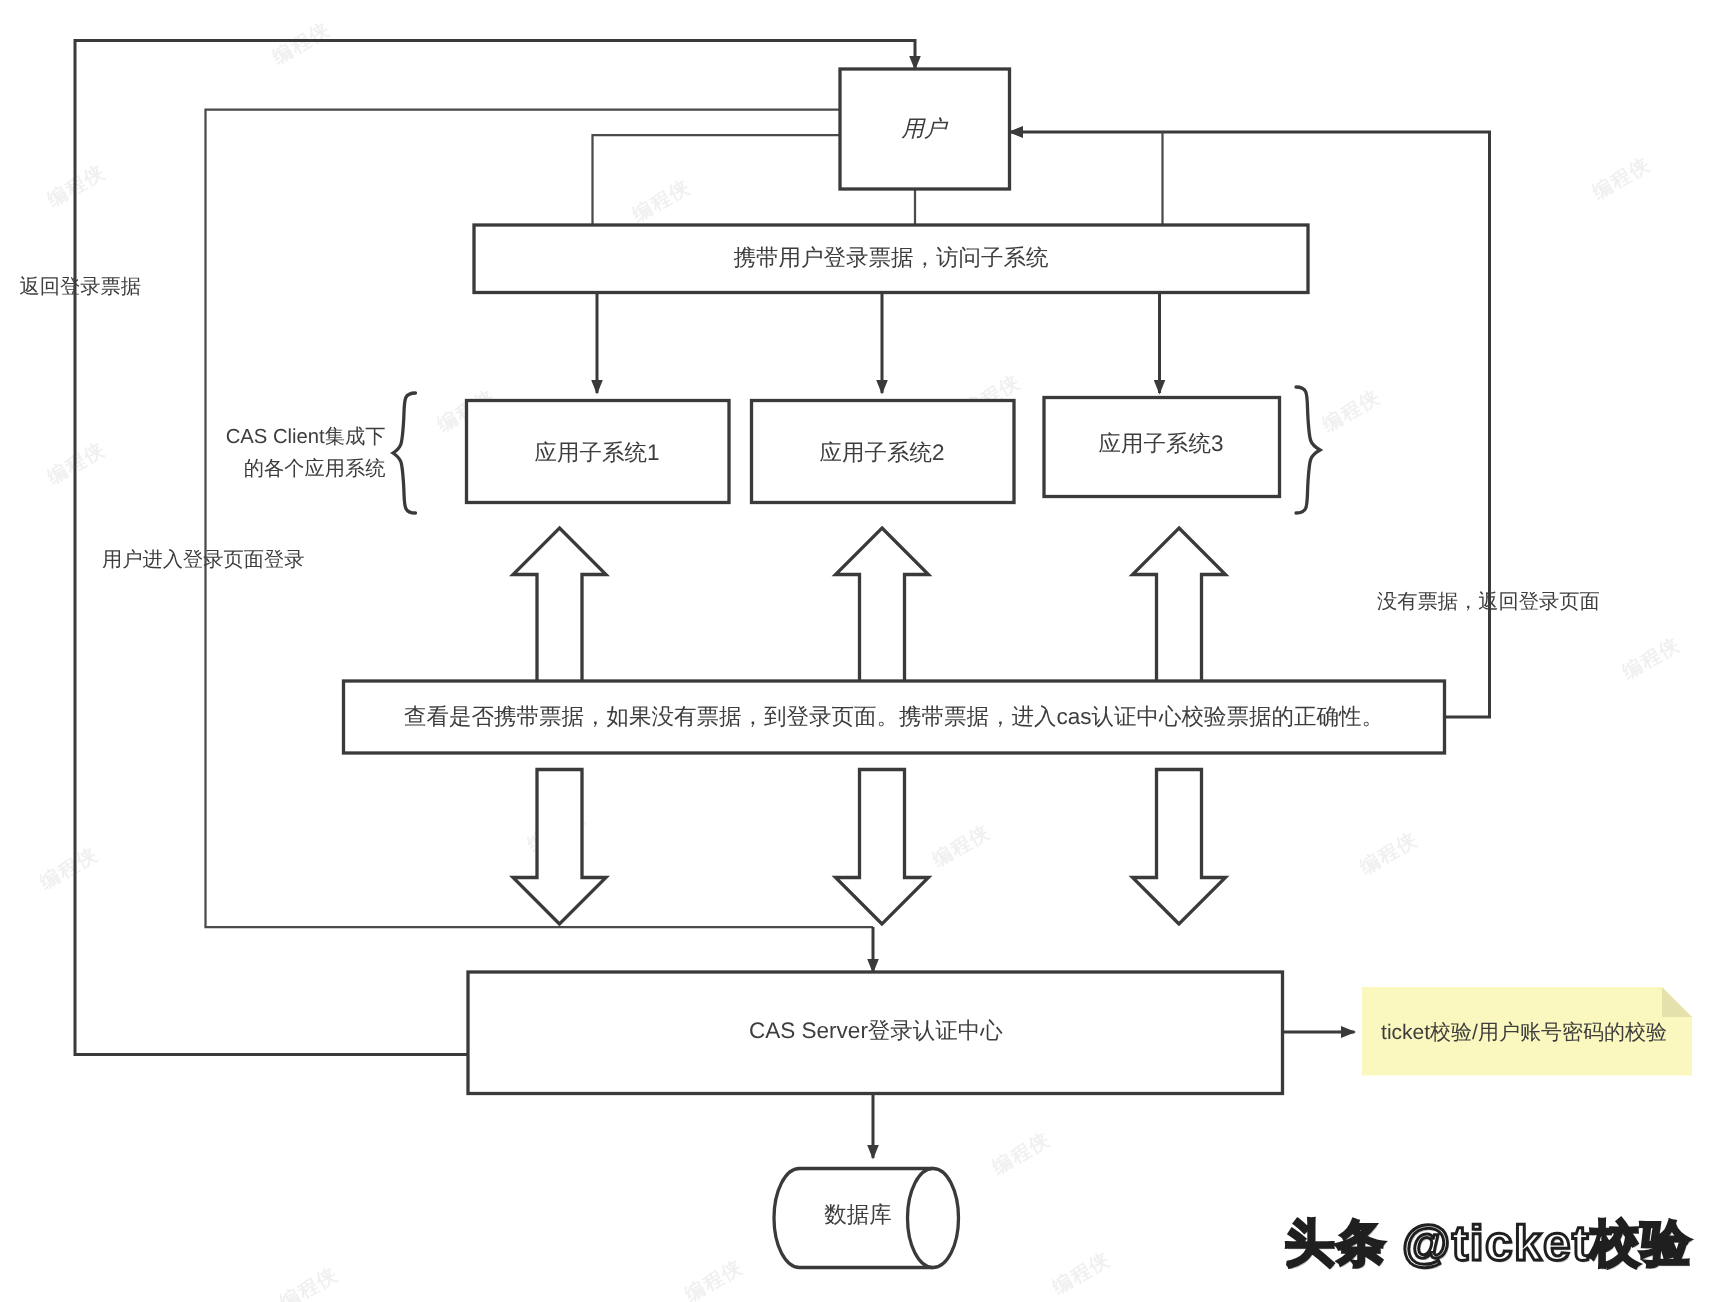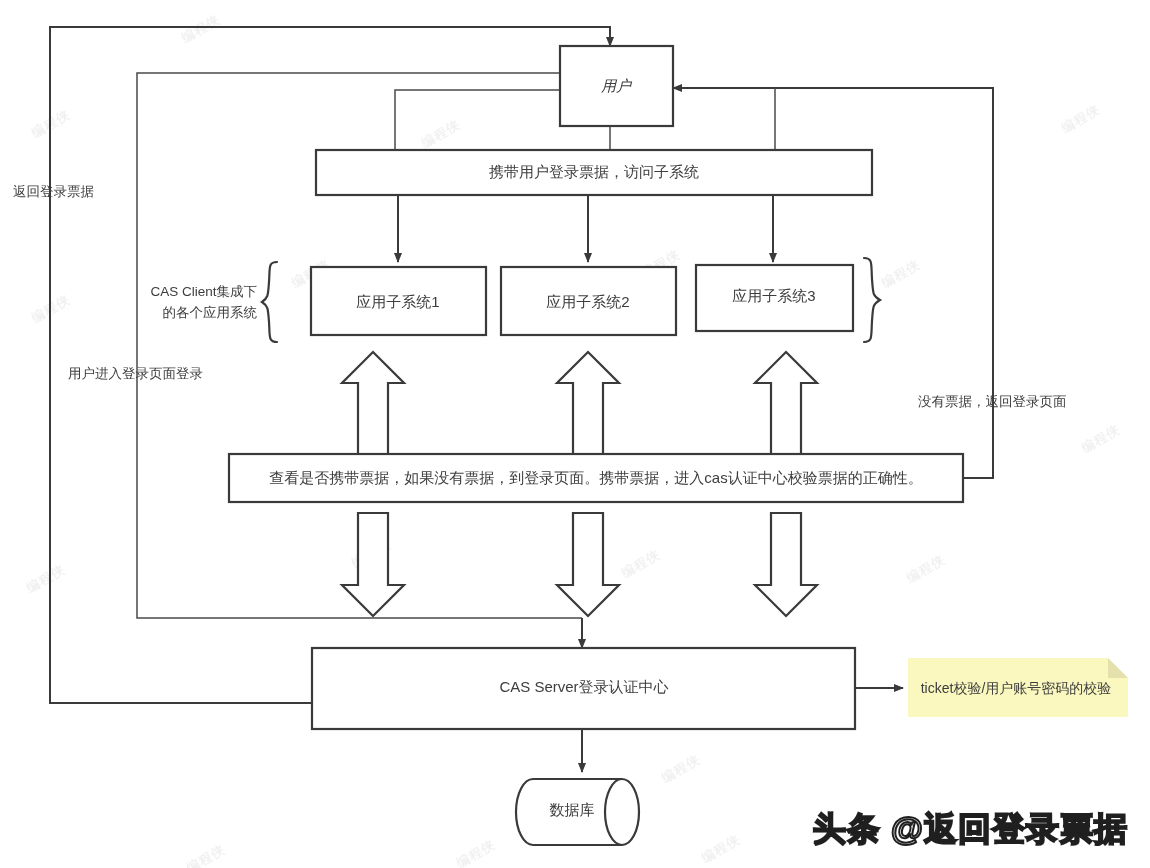--- a/index.html
+++ b/index.html
@@ -218,15 +218,15 @@
     <text class="t-label" x="13" y="192">返回登录票据</text>
 
     <text class="t-bracelabel" x="257" y="292">CAS Client集成下</text>
     <text class="t-bracelabel" x="257" y="313">的各个应用系统</text>
 
     <text class="t-label" x="68" y="374">用户进入登录页面登录</text>
 
     <text class="t-label" x="918" y="402">没有票据，返回登录页面</text>
   </svg>
 
-  <div id="brand-watermark">头条 @返回登录票据</div>
+  <div id="brand-watermark">头条 @ticket校验</div>
 
 </div>
 
 </body></html>

